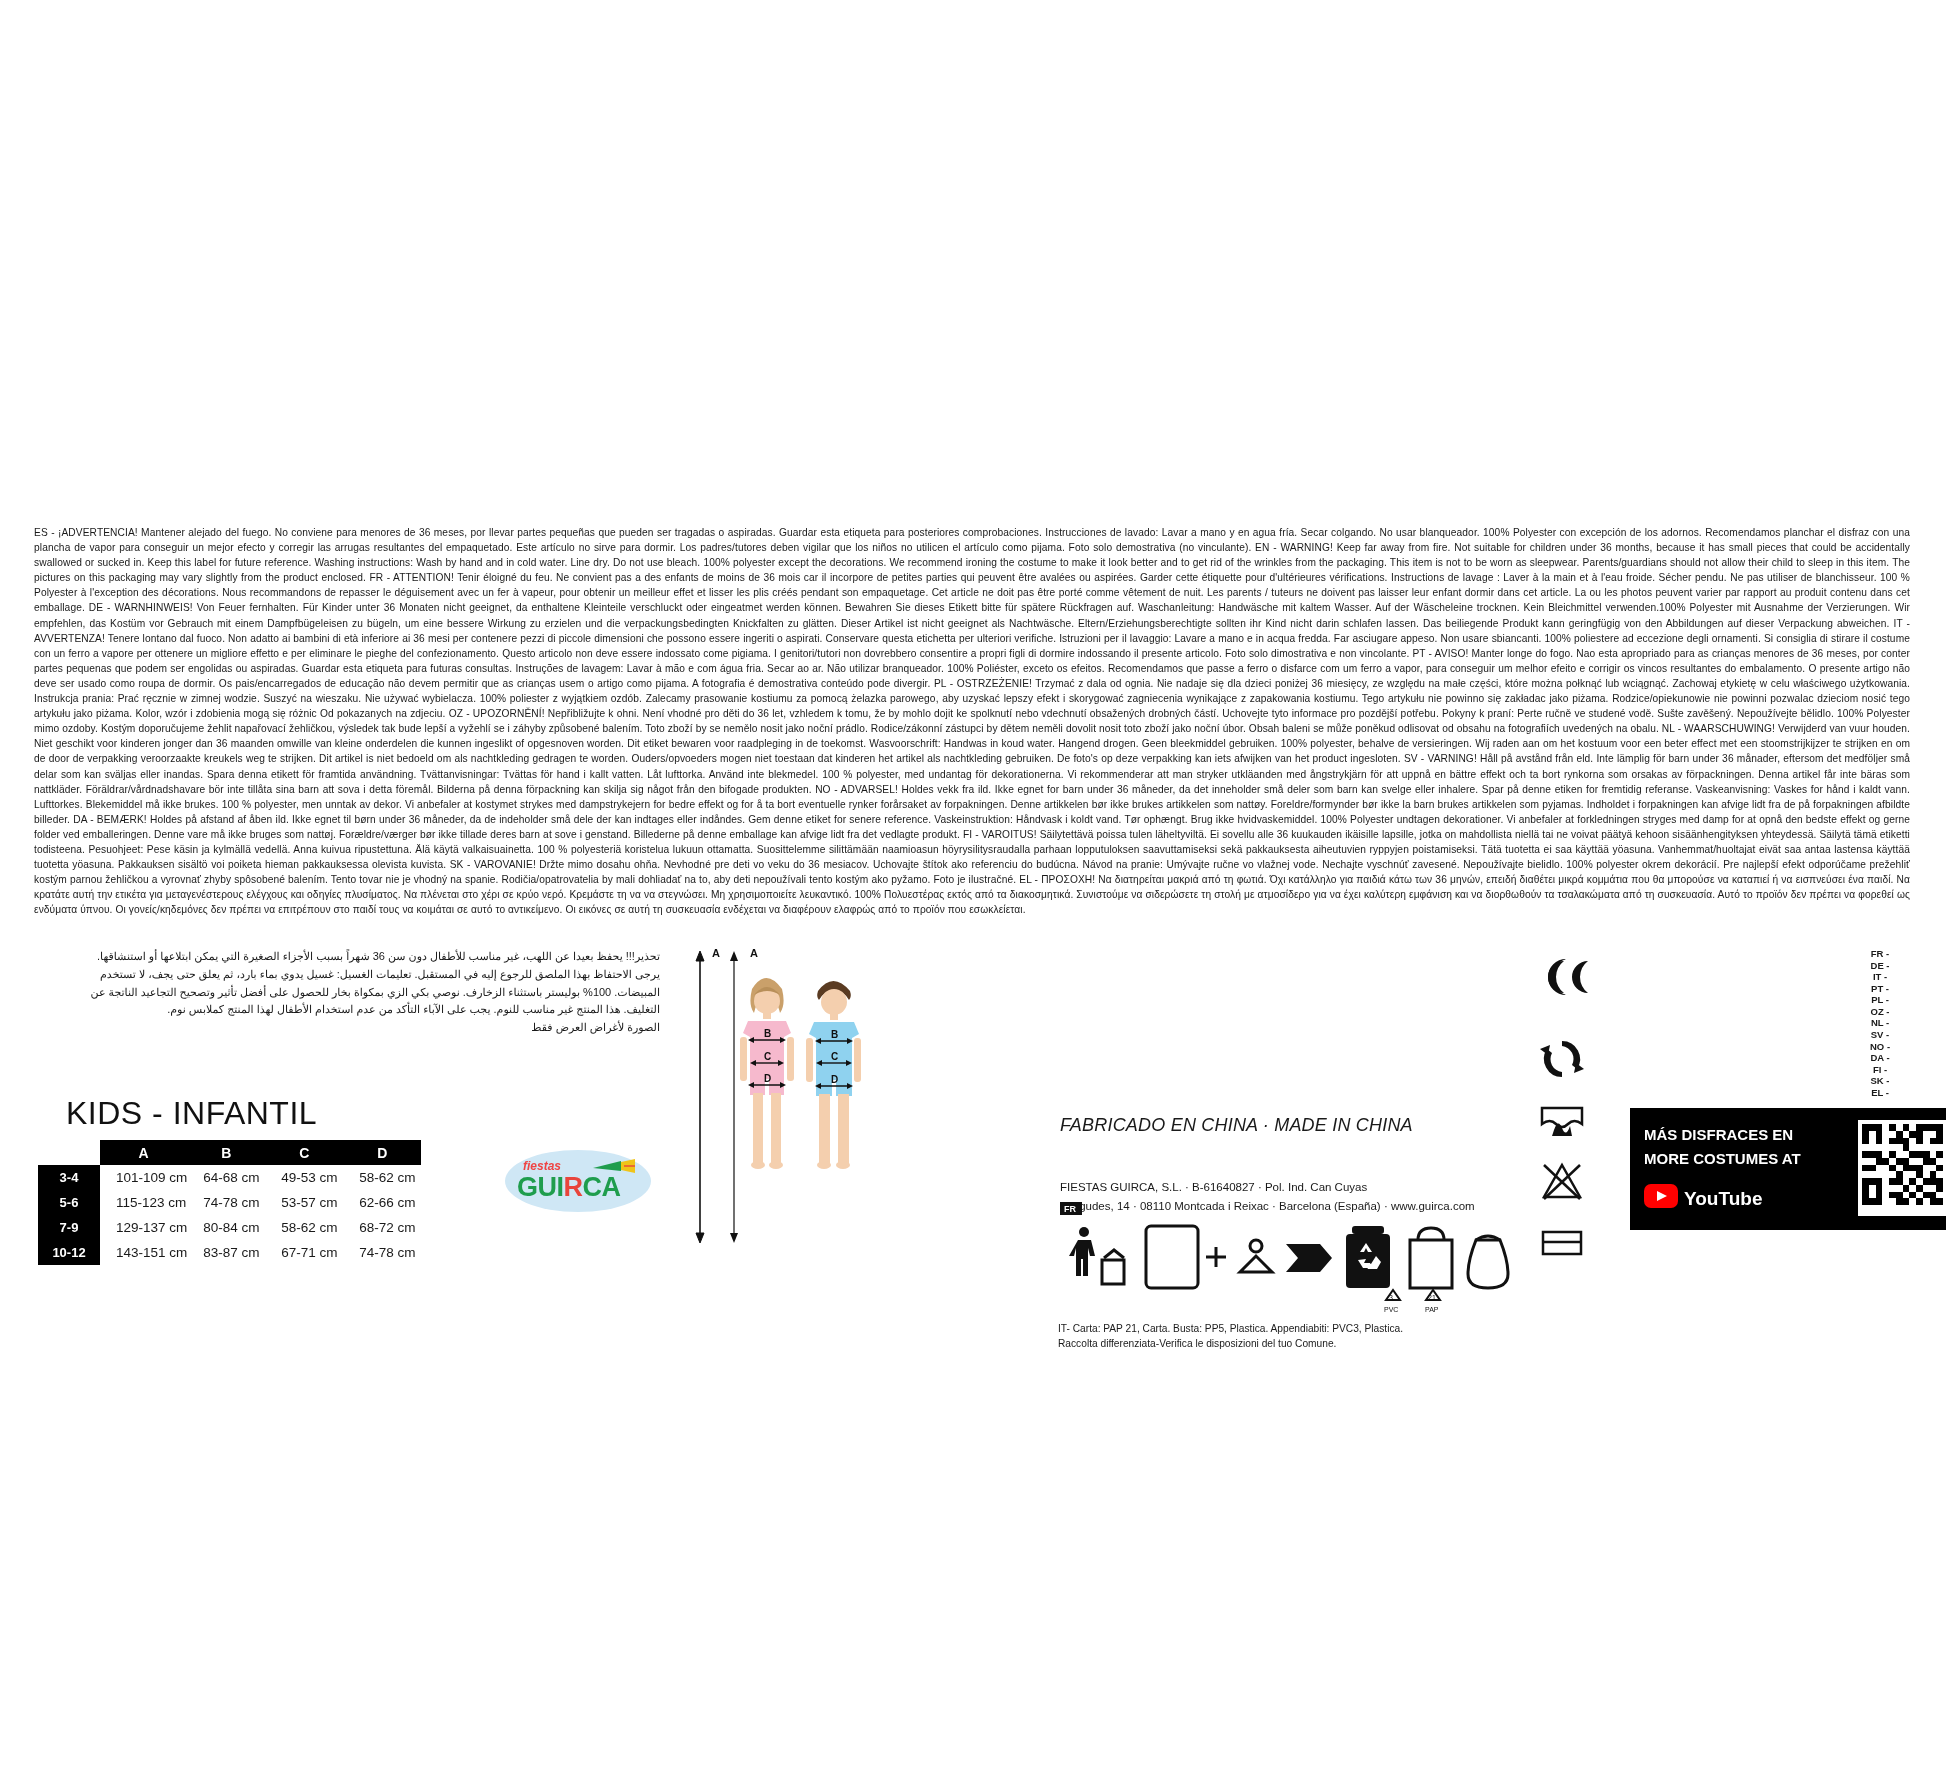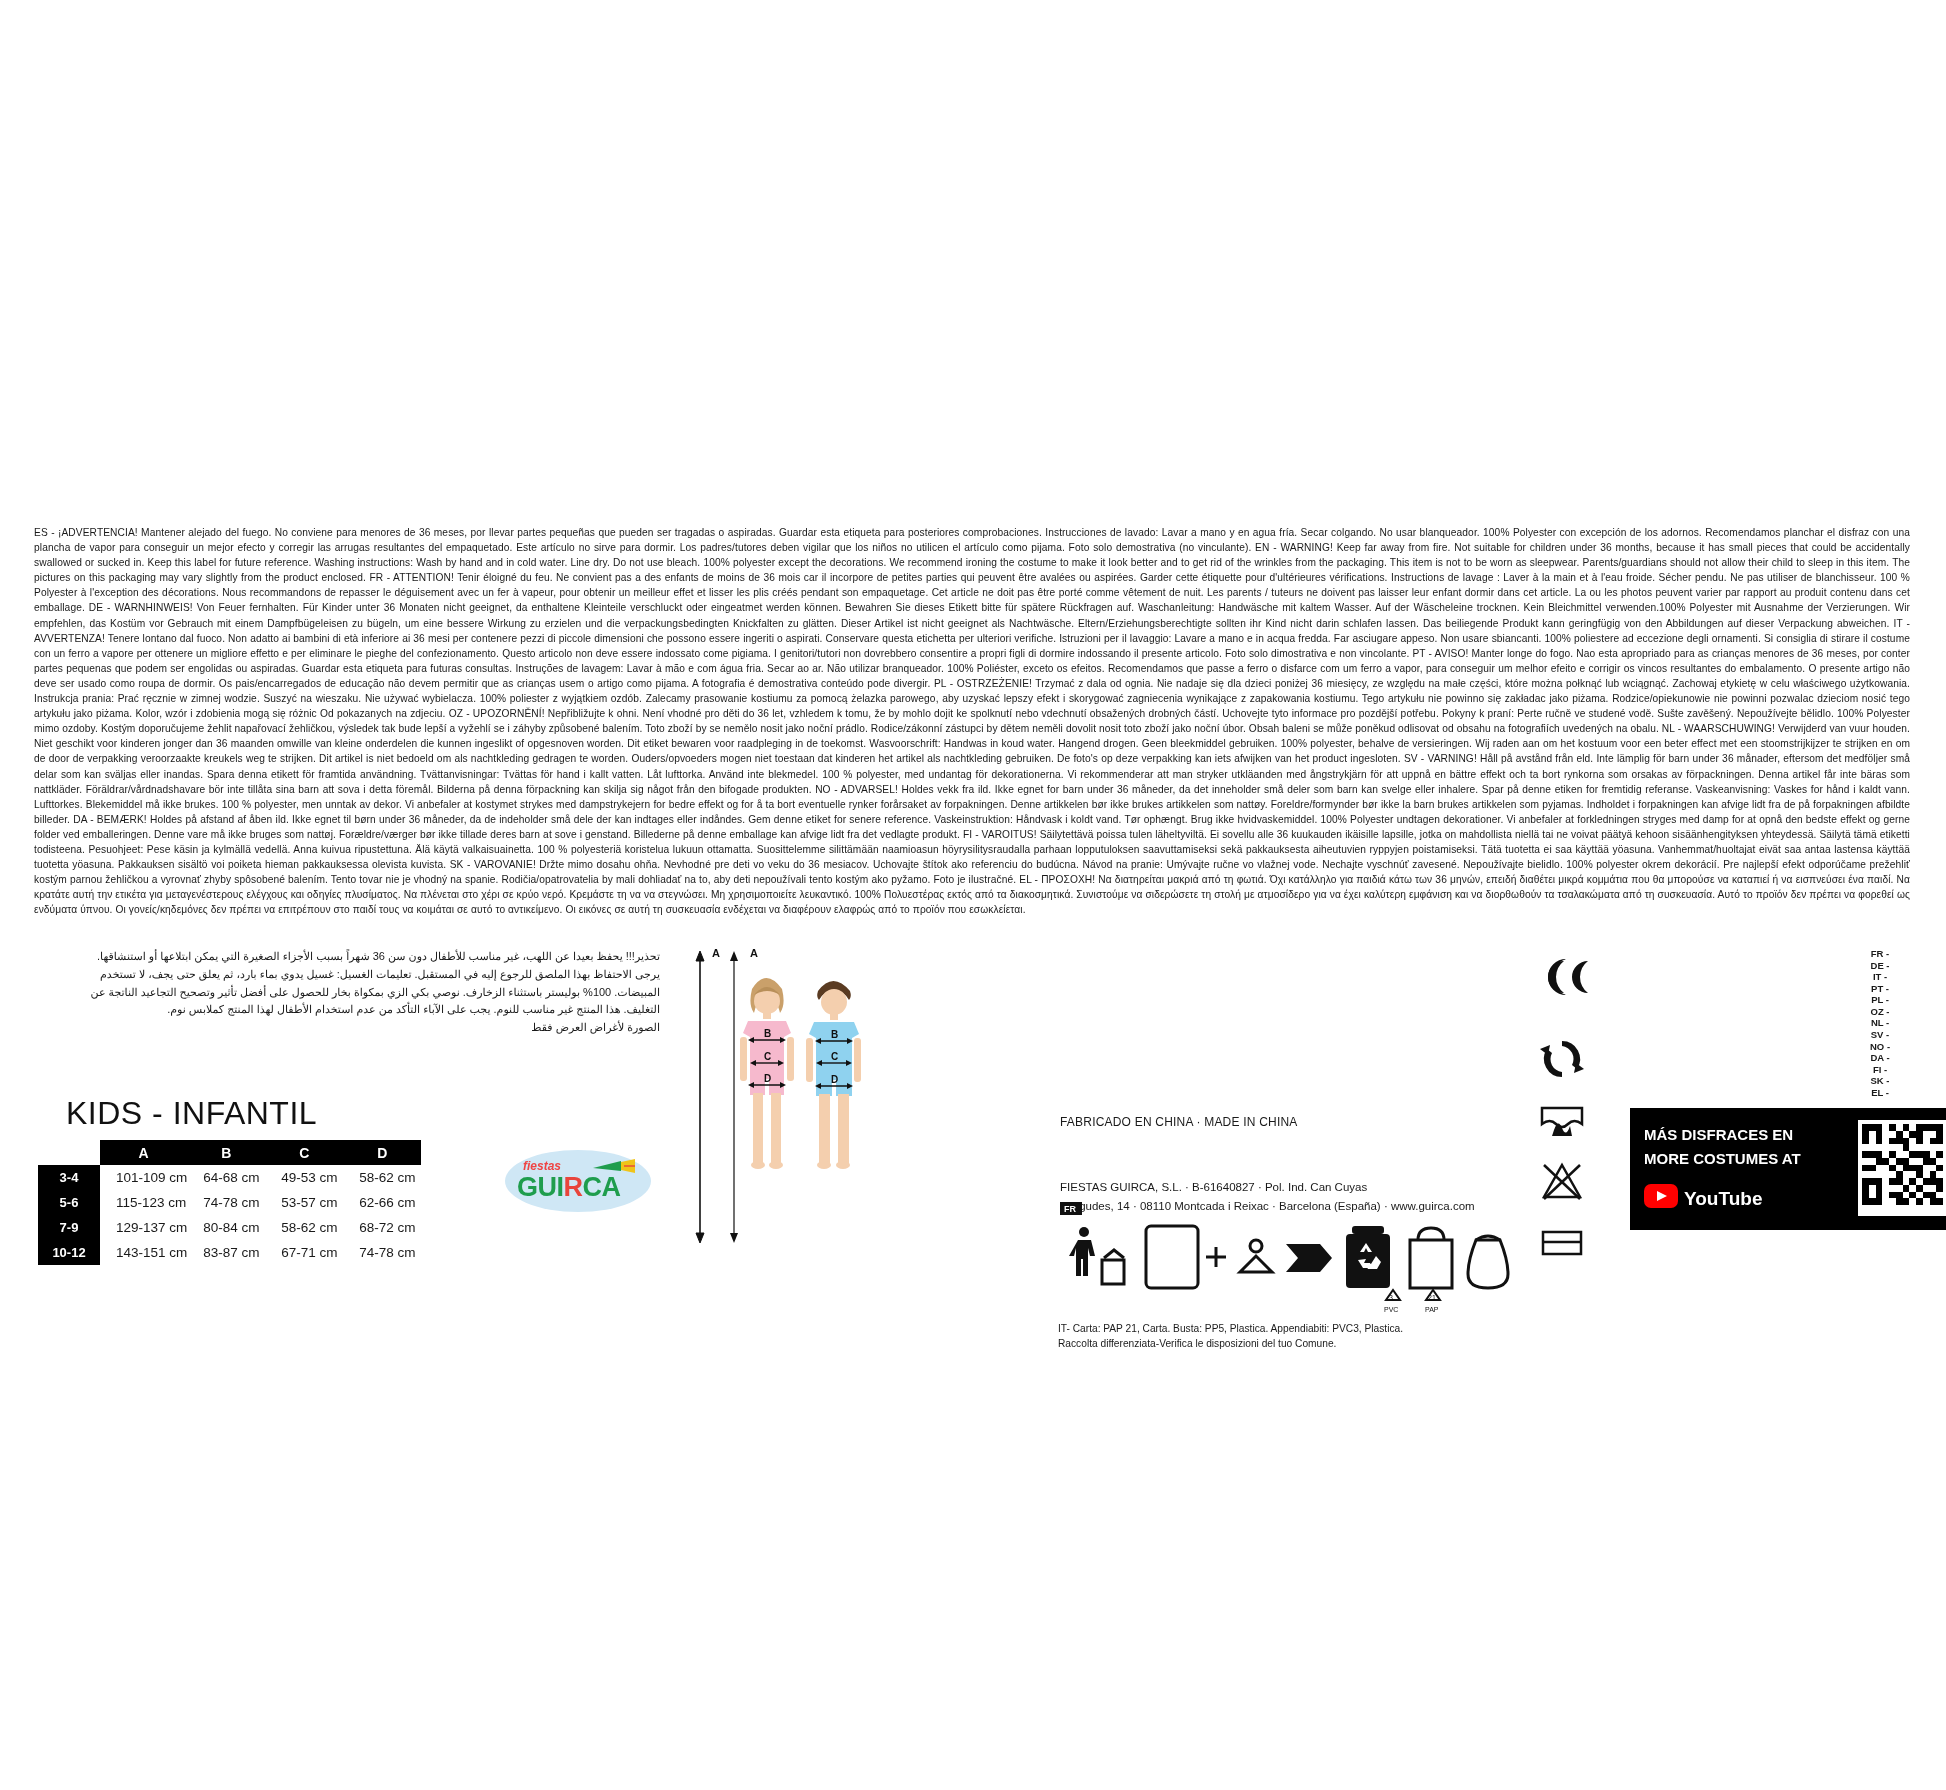--- a/index.html
+++ b/index.html
@@ -30,21 +30,21 @@
   .guirca .oval{position:absolute;inset:0;background:#cfe7f5;border-radius:50%;}
   .guirca .fiestas{position:absolute;left:18px;top:9px;font-size:12px;color:#ef4444;font-style:italic;font-weight:bold;}
   .guirca .word{position:absolute;left:12px;top:22px;font-size:27px;font-weight:bold;color:#1f9d4d;letter-spacing:-0.5px;}
   .guirca .word .r{color:#e8453c;}
   .guirca .horn{position:absolute;left:86px;top:8px;width:46px;height:16px;}
 
   
   .figures{position:absolute;left:690px;top:945px;width:240px;height:300px;}
 
   
-  .made{position:absolute;left:1060px;top:1115px;font-size:12px;letter-spacing:0.2px;}
+  .made{position:absolute;left:1060px;top:1115px;font-size:18px;letter-spacing:0.2px;font-style:italic;}
   .company{position:absolute;left:1060px;top:1150px;font-size:11.5px;line-height:1.65;margin-top:28px;}
 
   
   .recy{position:absolute;left:1058px;top:1200px;width:480px;height:130px;}
   .recy-note{position:absolute;left:1058px;top:1322px;font-size:10.2px;line-height:1.45;width:470px;}
 
   
   .ce{position:absolute;left:1540px;top:955px;font-size:0;}
   .care-col{position:absolute;left:1538px;top:1035px;width:54px;}
   .care-box{width:48px;height:48px;margin-bottom:9px;}

